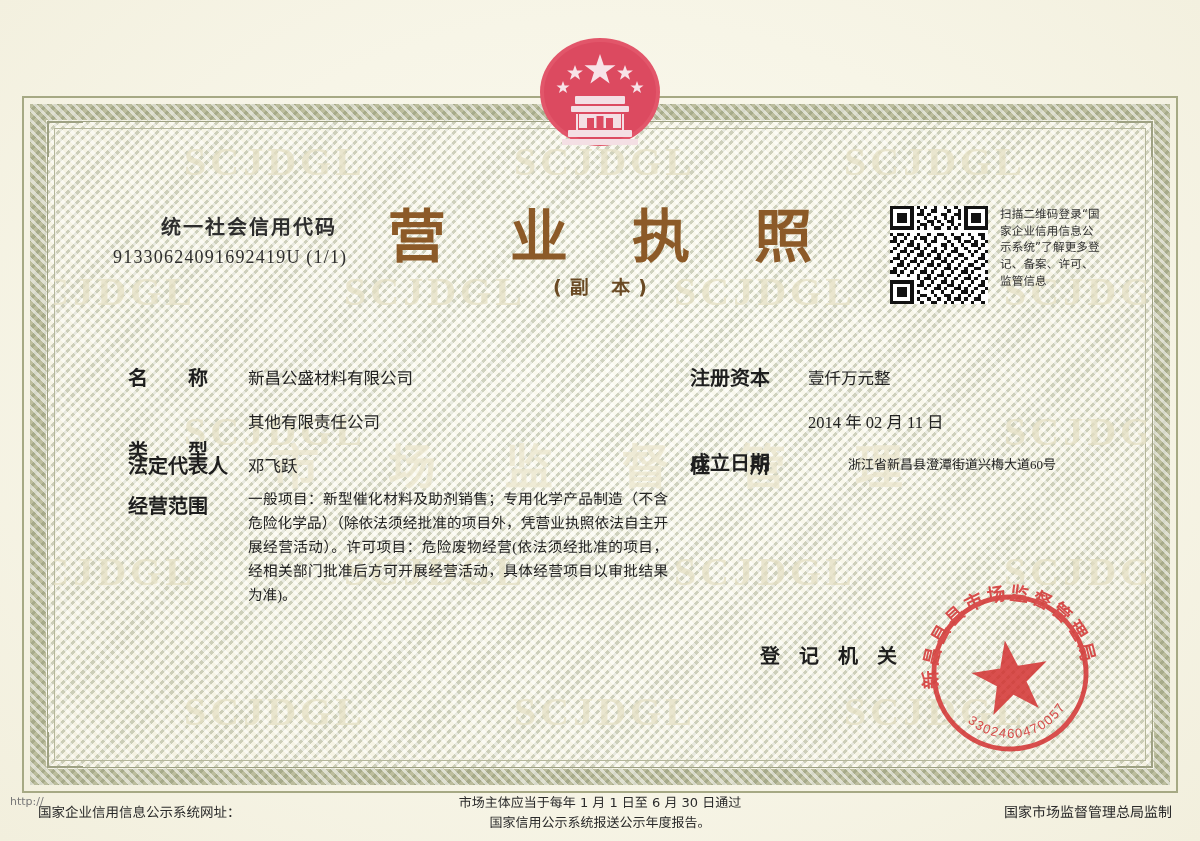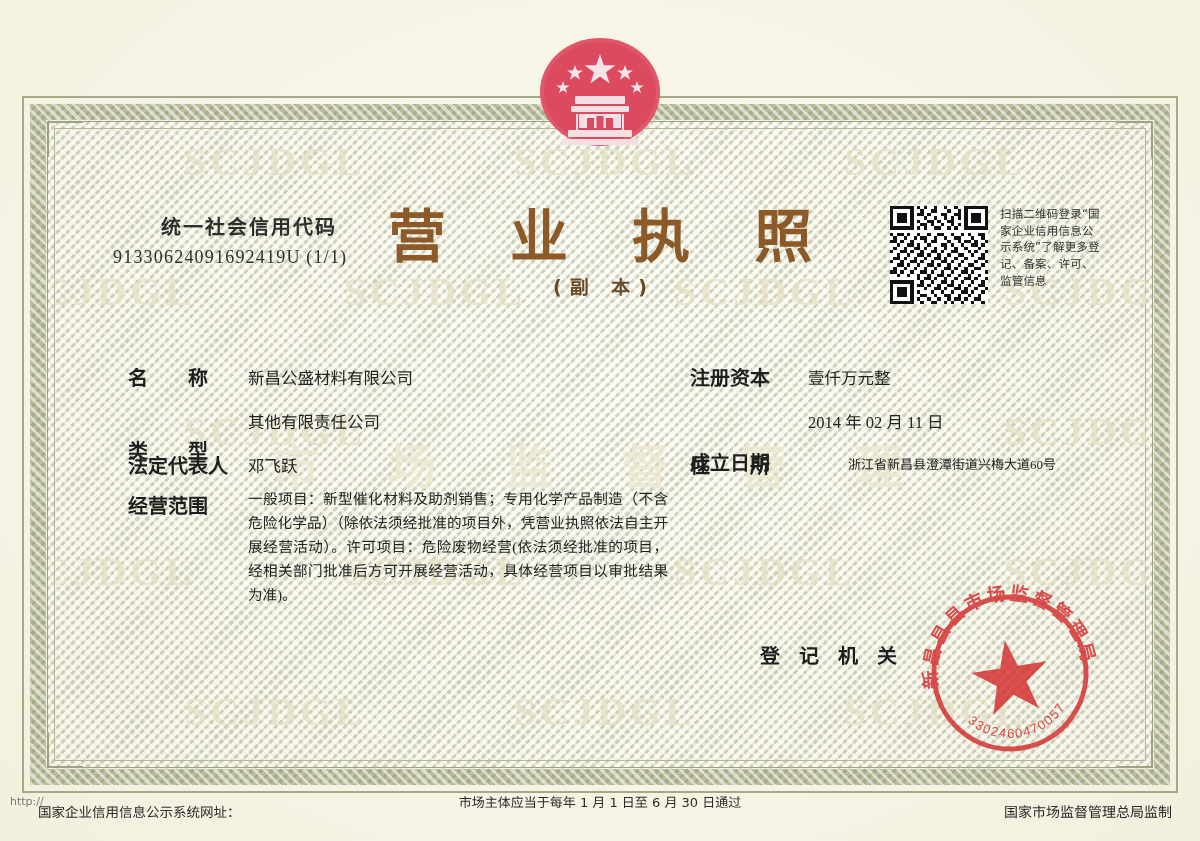--- a/index.html
+++ b/index.html
@@ -530,17 +530,18 @@
         </text>
       </g>
     </svg>
   </div>
 
   <div class="footer">
     <div class="f-ghost">http://</div>
     <div class="f-left">国家企业信用信息公示系统网址：</div>
     <div class="f-center">
       <div>市场主体应当于每年 1 月 1 日至 6 月 30 日通过</div>
+      <div>国家信用公示系统报送公示年度报告。</div>
     </div>
     <div class="f-right">国家市场监督管理总局监制</div>
   </div>
 
 </div>
 
 </body></html>

